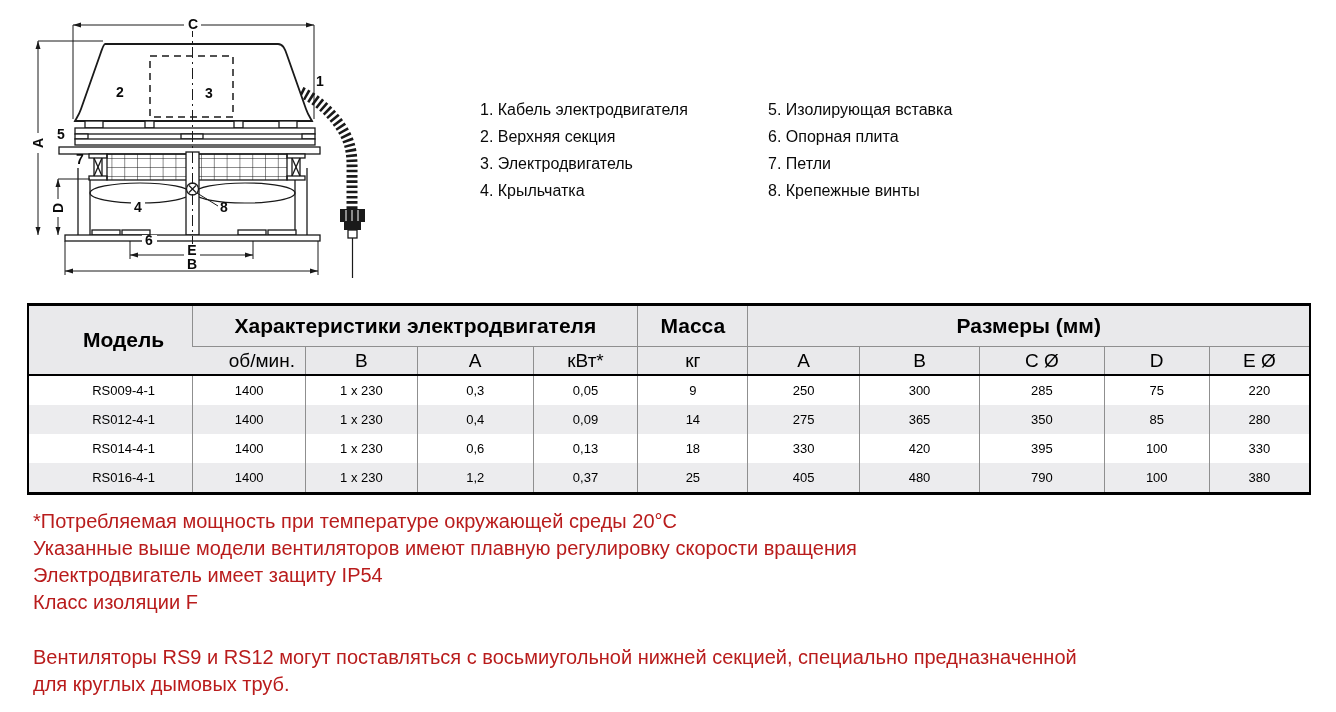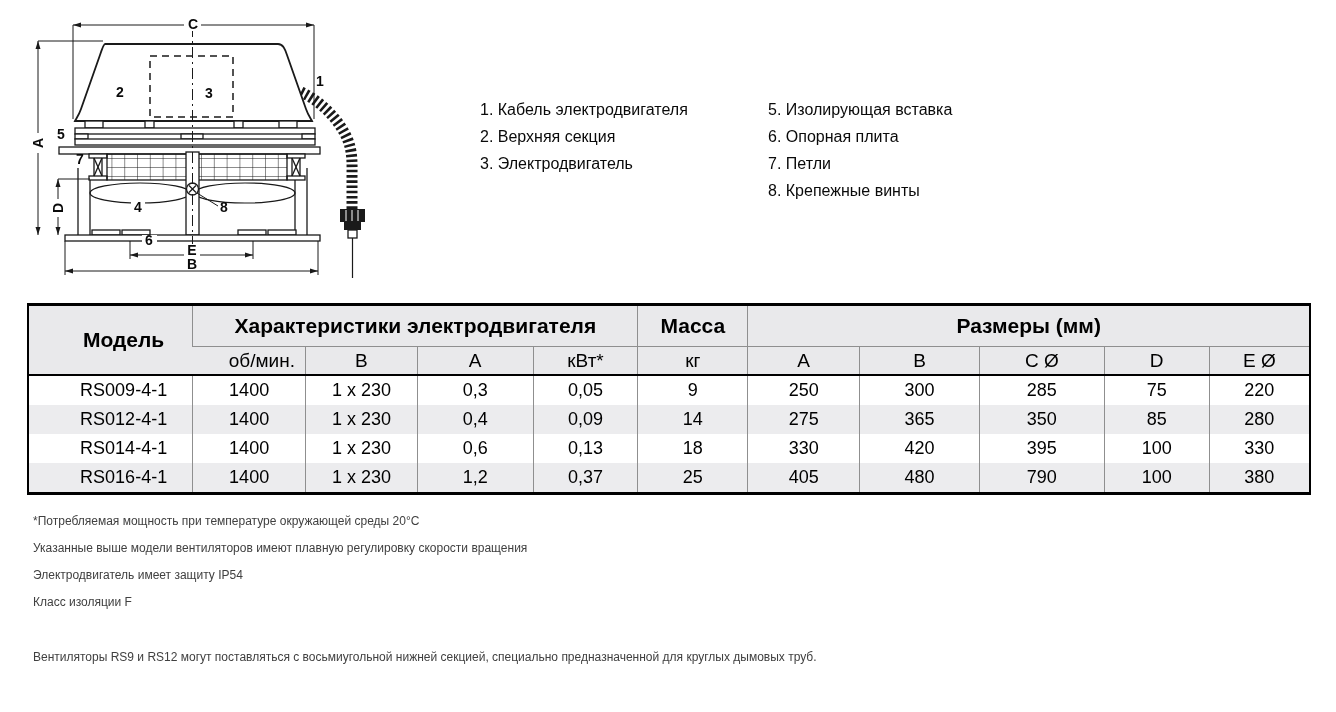--- a/index.html
+++ b/index.html
@@ -16,32 +16,32 @@
   .legend-item{font-size:16px;line-height:27px;white-space:nowrap;}
   
   .table-wrap{position:absolute;left:27px;top:303px;}
   table.spec{
     border-collapse:collapse;table-layout:fixed;width:1284px;
     border-top:3px solid #000;border-bottom:3px solid #000;
     border-left:2px solid #000;border-right:2px solid #000;
   }
   table.spec th,table.spec td{
     border-left:1px solid #8f8f8f;text-align:center;vertical-align:middle;
-    padding:0 2px;font-size:18px;color:#000;
+    padding:0 2px;font-size:13px;color:#000;
   }
   table.spec th:first-child,table.spec td:first-child{border-left:none;padding-left:28px;}
   table.spec thead th{background:#e9e9eb;}
   tr.group-row th{font-weight:bold;font-size:21px;height:40px;}
   th.model-h{font-weight:bold;font-size:21px;border-bottom:2px solid #000;}
   tr.sub-row th{font-weight:normal;font-size:19px;height:27px;
     border-top:1px solid #8f8f8f;border-bottom:2px solid #000;text-align:center;}
   table.spec tbody td{height:29px;font-weight:normal;}
   table.spec tbody tr:nth-child(even){background:#ececee;}
   
-  .notes{position:absolute;left:33px;top:508px;font-size:12px;line-height:27px;color:#404040;}
+  .notes{position:absolute;left:33px;top:508px;font-size:20px;line-height:27px;color:#b91c1c;}
   .notes p{margin:0;}
   .notes .para{margin-top:28px;width:1050px;}
 </style>
 </head>
 <body>
 
 <div class="diagram">
   <svg viewBox="0 0 412 292" width="412" height="292">
     <g stroke="#1a1a1a" stroke-width="1.3" fill="none">
 
@@ -187,20 +187,21 @@
     <text x="70" y="158" text-anchor="middle">7</text>
     <text x="214" y="206" text-anchor="middle">8</text>
   </svg>
 </div>
 
 <div class="legend">
   <div class="legend-col">
     <div class="legend-item">1. Кабель электродвигателя</div>
     <div class="legend-item">2. Верхняя секция</div>
     <div class="legend-item">3. Электродвигатель</div>
+    <div class="legend-item">4. Крыльчатка</div>
   </div>
   <div class="legend-col">
     <div class="legend-item">5. Изолирующая вставка</div>
     <div class="legend-item">6. Опорная плита</div>
     <div class="legend-item">7. Петли</div>
     <div class="legend-item">8. Крепежные винты</div>
   </div>
 </div>
 
 <div class="table-wrap">

